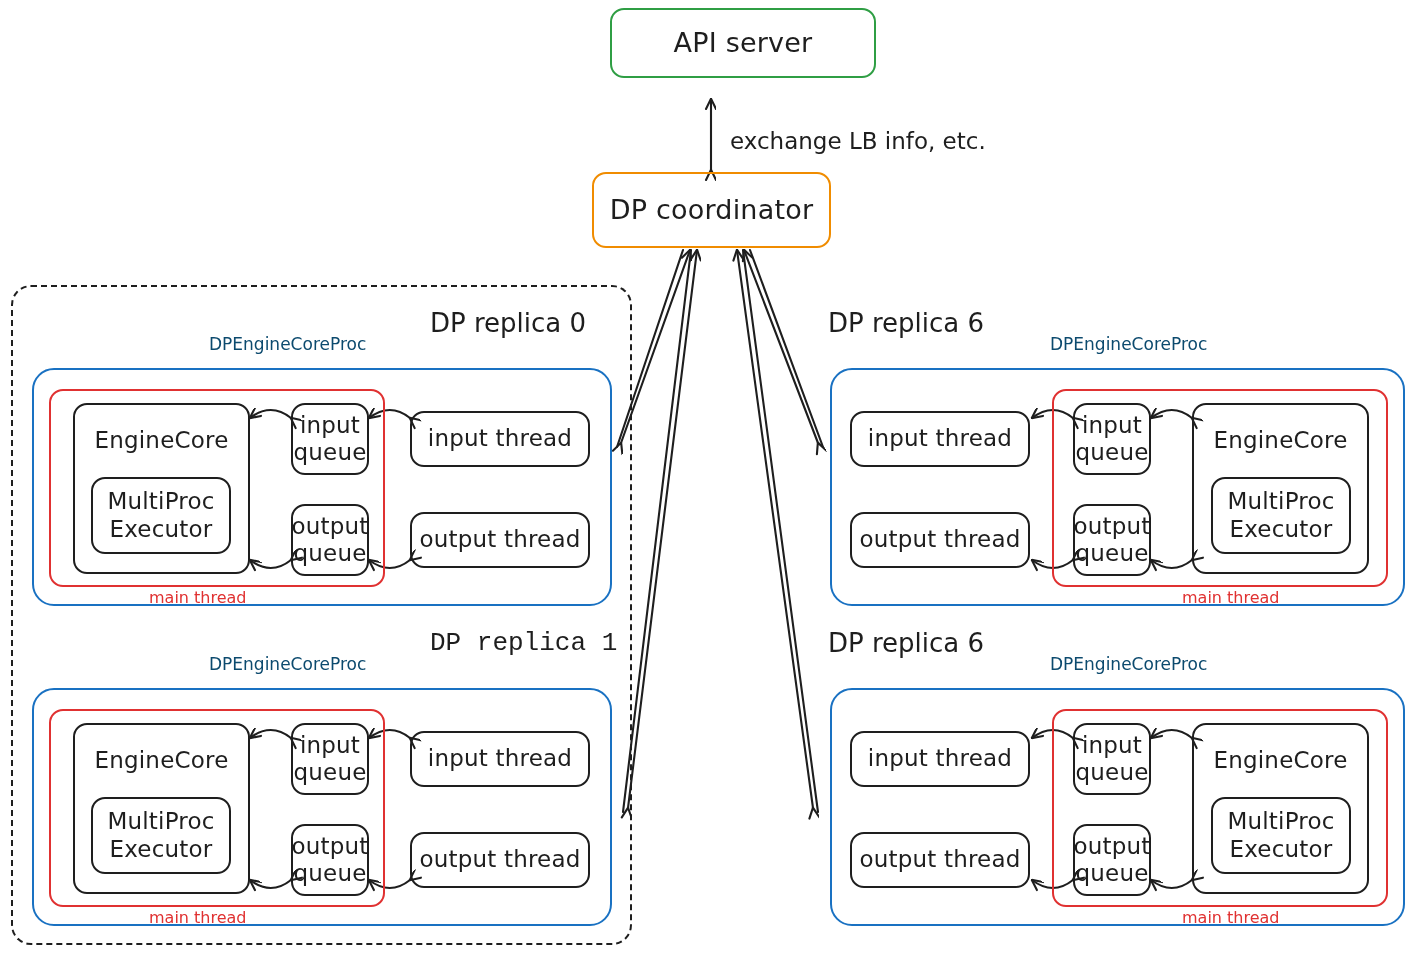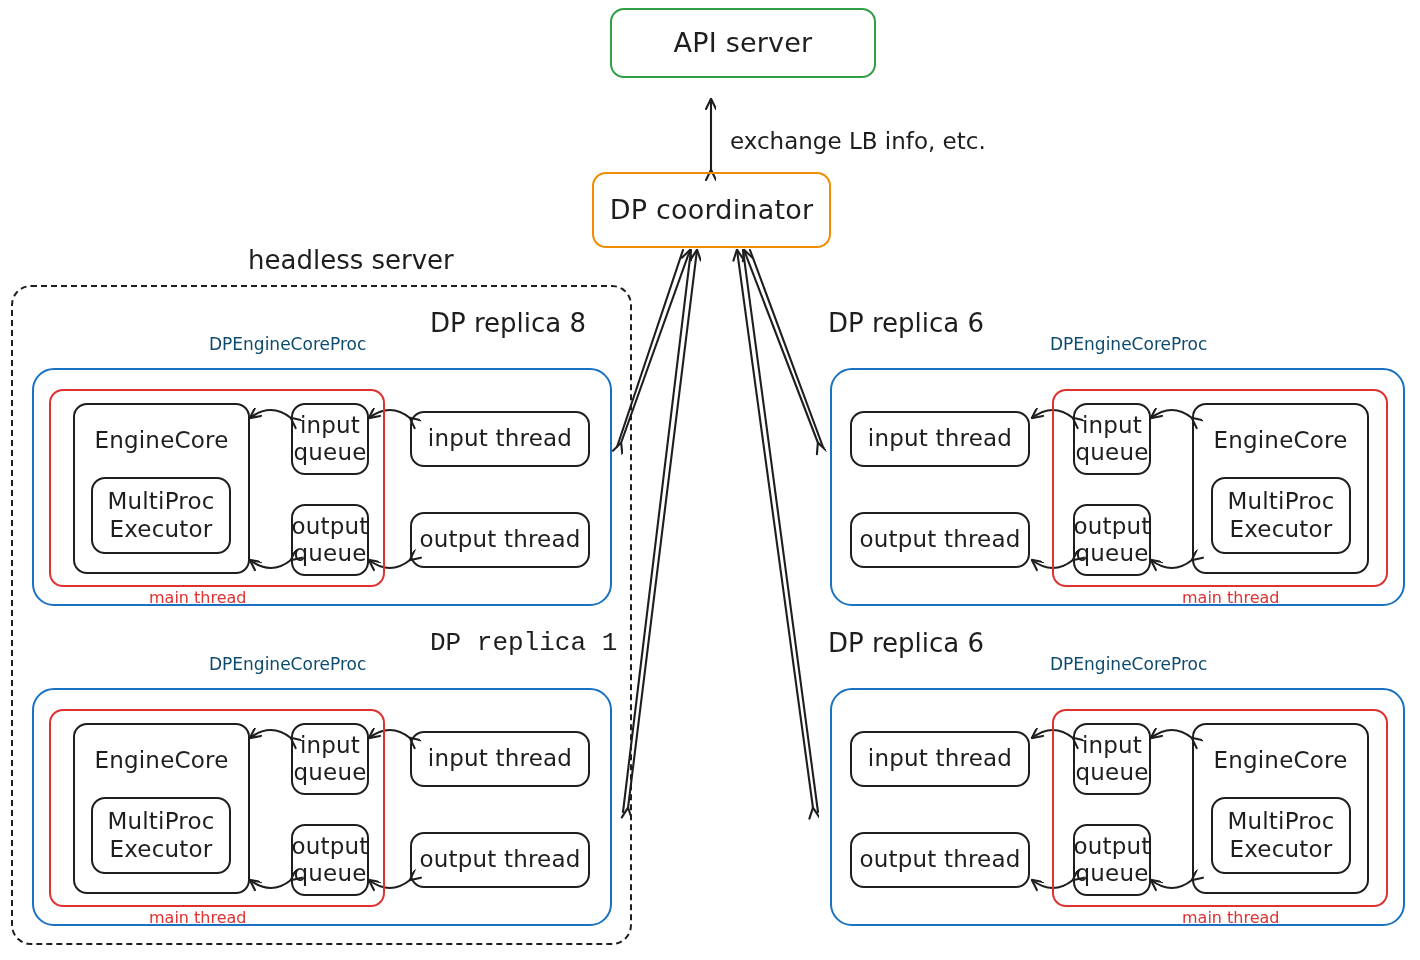--- a/index.html
+++ b/index.html
@@ -151,24 +151,23 @@
       <path d="M 1151 880 q 21 16 41 0" marker-start="url(#ah)" marker-end="url(#ah)"></path>
     </g>
   </svg>
 
   <div class="node green t-big" style="left:592px; top:8px; width:266px; height:70px;margin-left:18px;">API server</div>
 
   <div class="label t-med" style="left:730px; top:128px;">exchange LB info, etc.</div>
 
   <div class="node orange t-big" style="left:592px; top:172px; width:239px; height:76px;">DP coordinator</div>
 
-  <div class="label t-hdg" style="left:248px; top:245px;">headless server</div>
   <div class="node dashed" style="left:11px; top:285px; width:621px; height:660px;"></div>
 
-  <div class="label t-hdg" style="left:430px; top:308px;">DP replica 8</div>
+  <div class="label t-hdg" style="left:430px; top:308px;">DP replica 0</div>
   <div class="label blue-txt t-small" style="left:209px; top:334px;">DPEngineCoreProc</div>
 
   <div class="node blue" style="left:32px; top:368px; width:580px; height:238px;"></div>
   <div class="node red" style="left:49px; top:389px; width:336px; height:198px;"></div>
   <div class="label red-txt t-tiny" style="left:149px; top:588px;">main thread</div>
 
   <div class="node t-med" style="left:73px; top:403px; width:177px; height:171px; align-items:flex-start; padding-top:22px;">EngineCore</div>
   <div class="node t-med" style="left:91px; top:477px; width:140px; height:77px;">MultiProc
 Executor</div>
 

